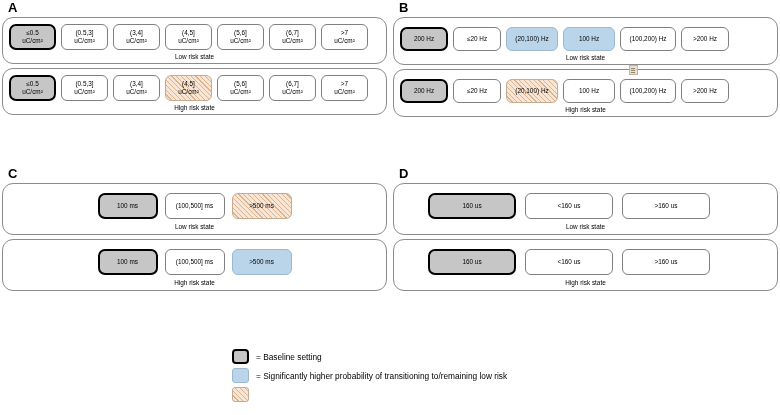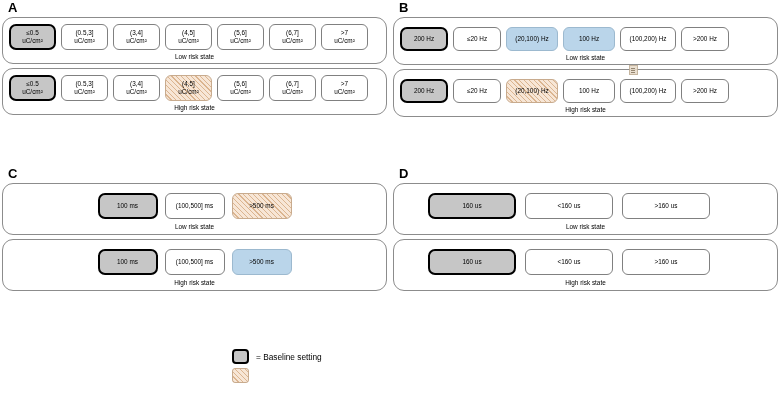--- a/index.html
+++ b/index.html
@@ -383,15 +383,19 @@
   </div>
 
 </div>
 
 <div class="legend">
   <div class="legend-row">
     <span class="swatch baseline"></span>
     <span class="legend-text">= Baseline setting</span>
   </div>
   <div class="legend-row">
+    <span class="swatch higher"></span>
+    <span class="legend-text">= Significantly higher probability of transitioning to/remaining low risk</span>
+  </div>
+  <div class="legend-row">
     <span class="swatch lower"></span>
   </div>
 </div>
 
 </body></html>

